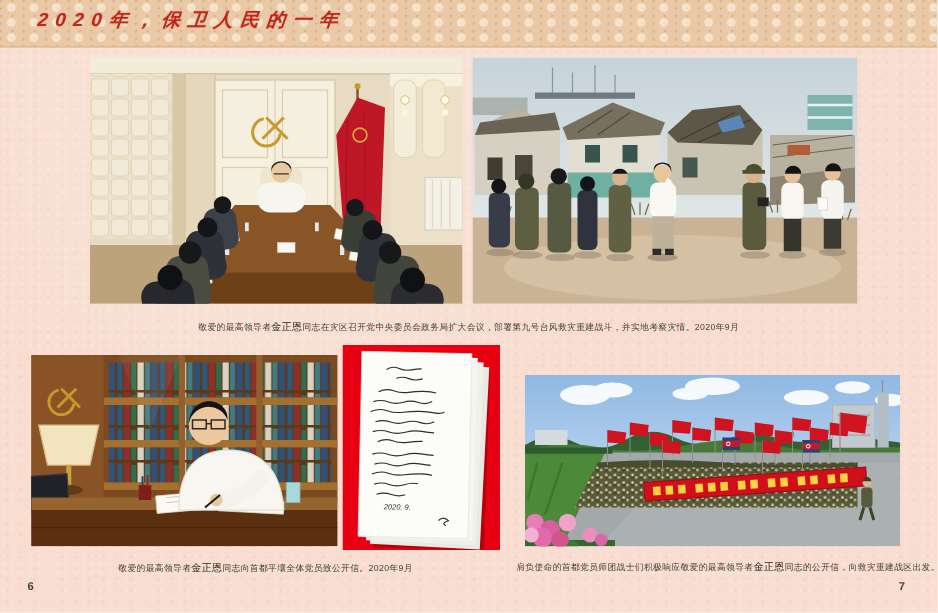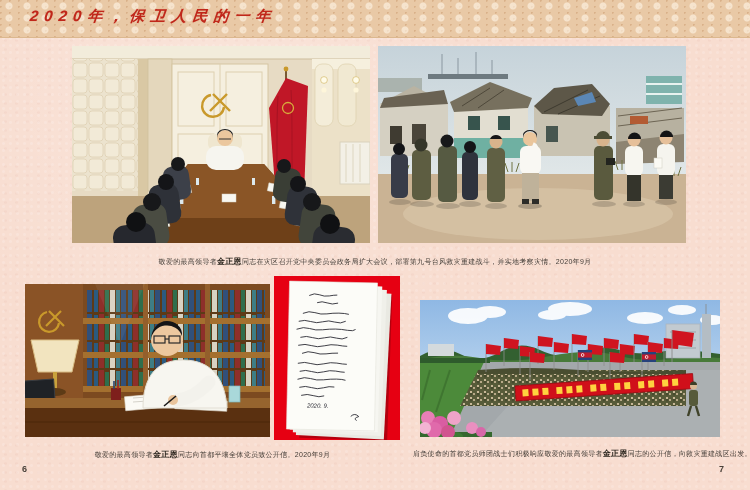--- a/index.html
+++ b/index.html
@@ -35,21 +35,21 @@
   figure svg{display:block;}
   .ph-meeting{left:72px;top:46px;width:298px;height:197px;}
   .ph-disaster{left:378px;top:46px;width:308px;height:197px;}
   .ph-desk{left:25px;top:284px;width:245px;height:153px;}
   .ph-parade{left:420px;top:300px;width:300px;height:137px;}
   .red-panel{left:274px;top:276px;width:126px;height:164px;}
   .caption{
     position:absolute;text-align:center;color:#423c36;
     font-size:7px;line-height:9px;letter-spacing:.3px;white-space:nowrap;
   }
-  .caption .nm{font-weight:bold;font-size:8px;color:#252019;}
+  .caption .nm{font-weight:normal;font-size:8px;color:#252019;}
   .cap-top{left:60px;top:250px;width:630px;}
   .cap-desk{left:25px;top:443px;width:375px;}
   .cap-parade{left:413px;top:442px;width:314px;}
   .pagenum{
     position:absolute;top:464px;font-size:9px;color:#4a423a;font-weight:bold;
   }
   .pagenum.left{left:22px;}
   .pagenum.right{left:719px;}
 </style>
 </head>

